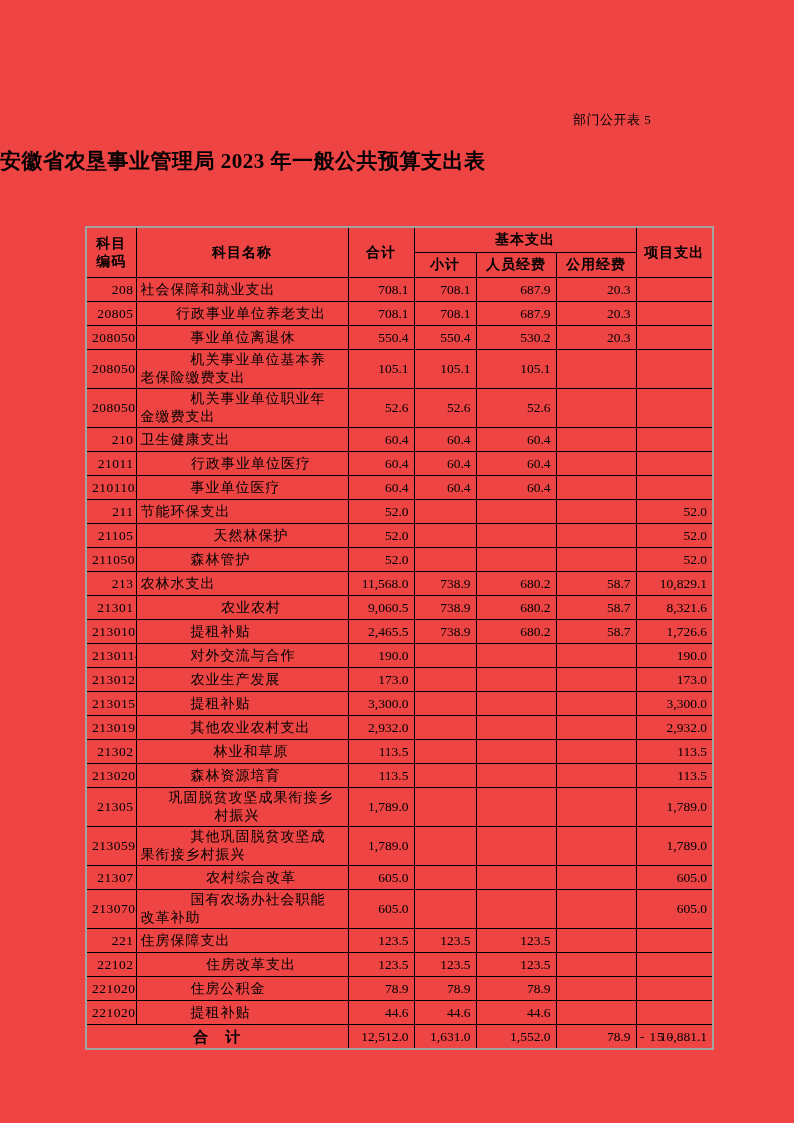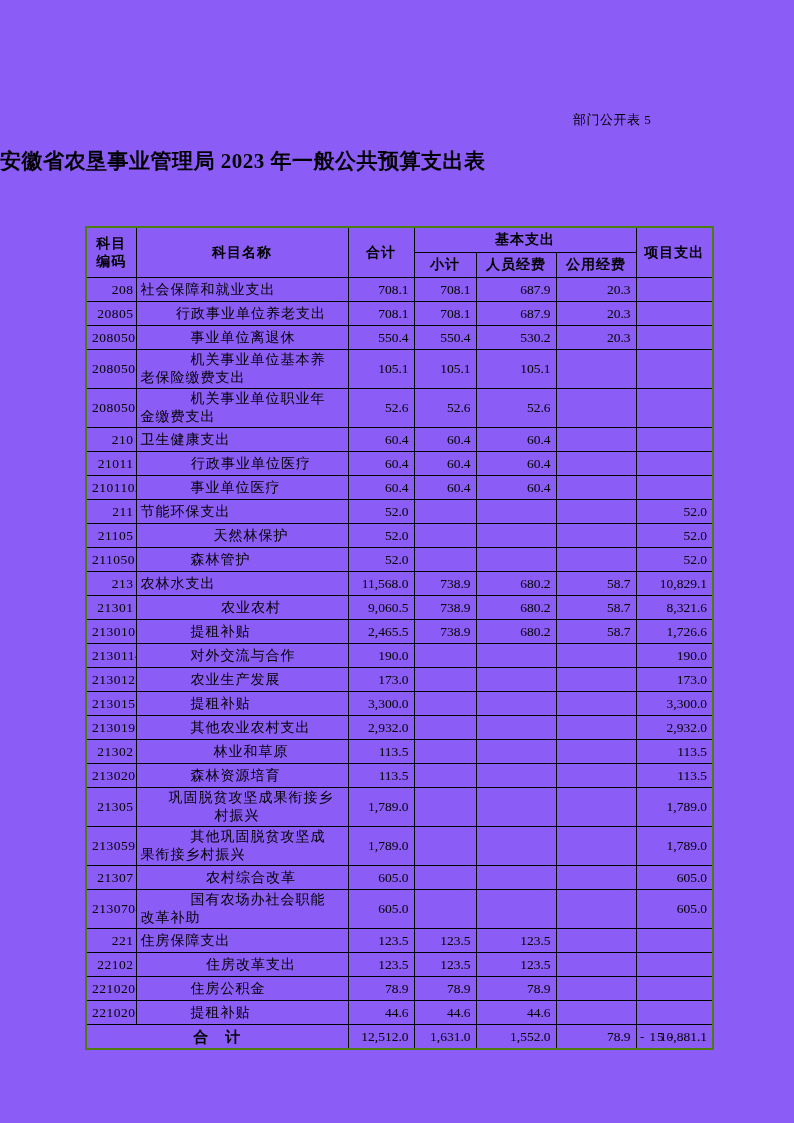--- a/index.html
+++ b/index.html
@@ -3,41 +3,41 @@
 <meta charset="utf-8">
 <style>
   html, body { margin: 0; padding: 0; }
   body {
     width: 794px; height: 1123px;
     background: #ffffff;
     color: #000;
     font-family: "Liberation Serif", "DejaVu Serif", serif;
     position: relative;
   }
-  .page { position: absolute; inset: 0; background: #8b5cf6; overflow: hidden; }
+  .page { position: absolute; inset: 0; background: #ef4444; overflow: hidden; }
 
   .doc-label {
     position: absolute; top: 111px; left: 573px;
     font-size: 13px; letter-spacing: 0.5px;
   }
   .title {
     position: absolute; top: 147px; left: 0; width: 100%;
     margin: 0; text-align: left;
     font-size: 21px; font-weight: bold; letter-spacing: 0.5px;
   }
   .unit-note {
     position: absolute; top: 201px; left: 0; width: 654px;
     text-align: right; font-size: 13px;
   }
 
   table.tbl {
     position: absolute; top: 226px; left: 85px;
     width: 627px; table-layout: fixed;
     border-collapse: collapse;
-    border: 2px solid #4d7c0f;
+    border: 2px solid #a3a3a3;
   }
   .tbl th, .tbl td {
     border: 1px solid #000;
     overflow: hidden;
   }
   .tbl th {
     font-weight: bold; font-size: 14px; text-align: center;
     padding: 1px 2px; height: 22px; letter-spacing: 1px;
     line-height: 18px;
   }

